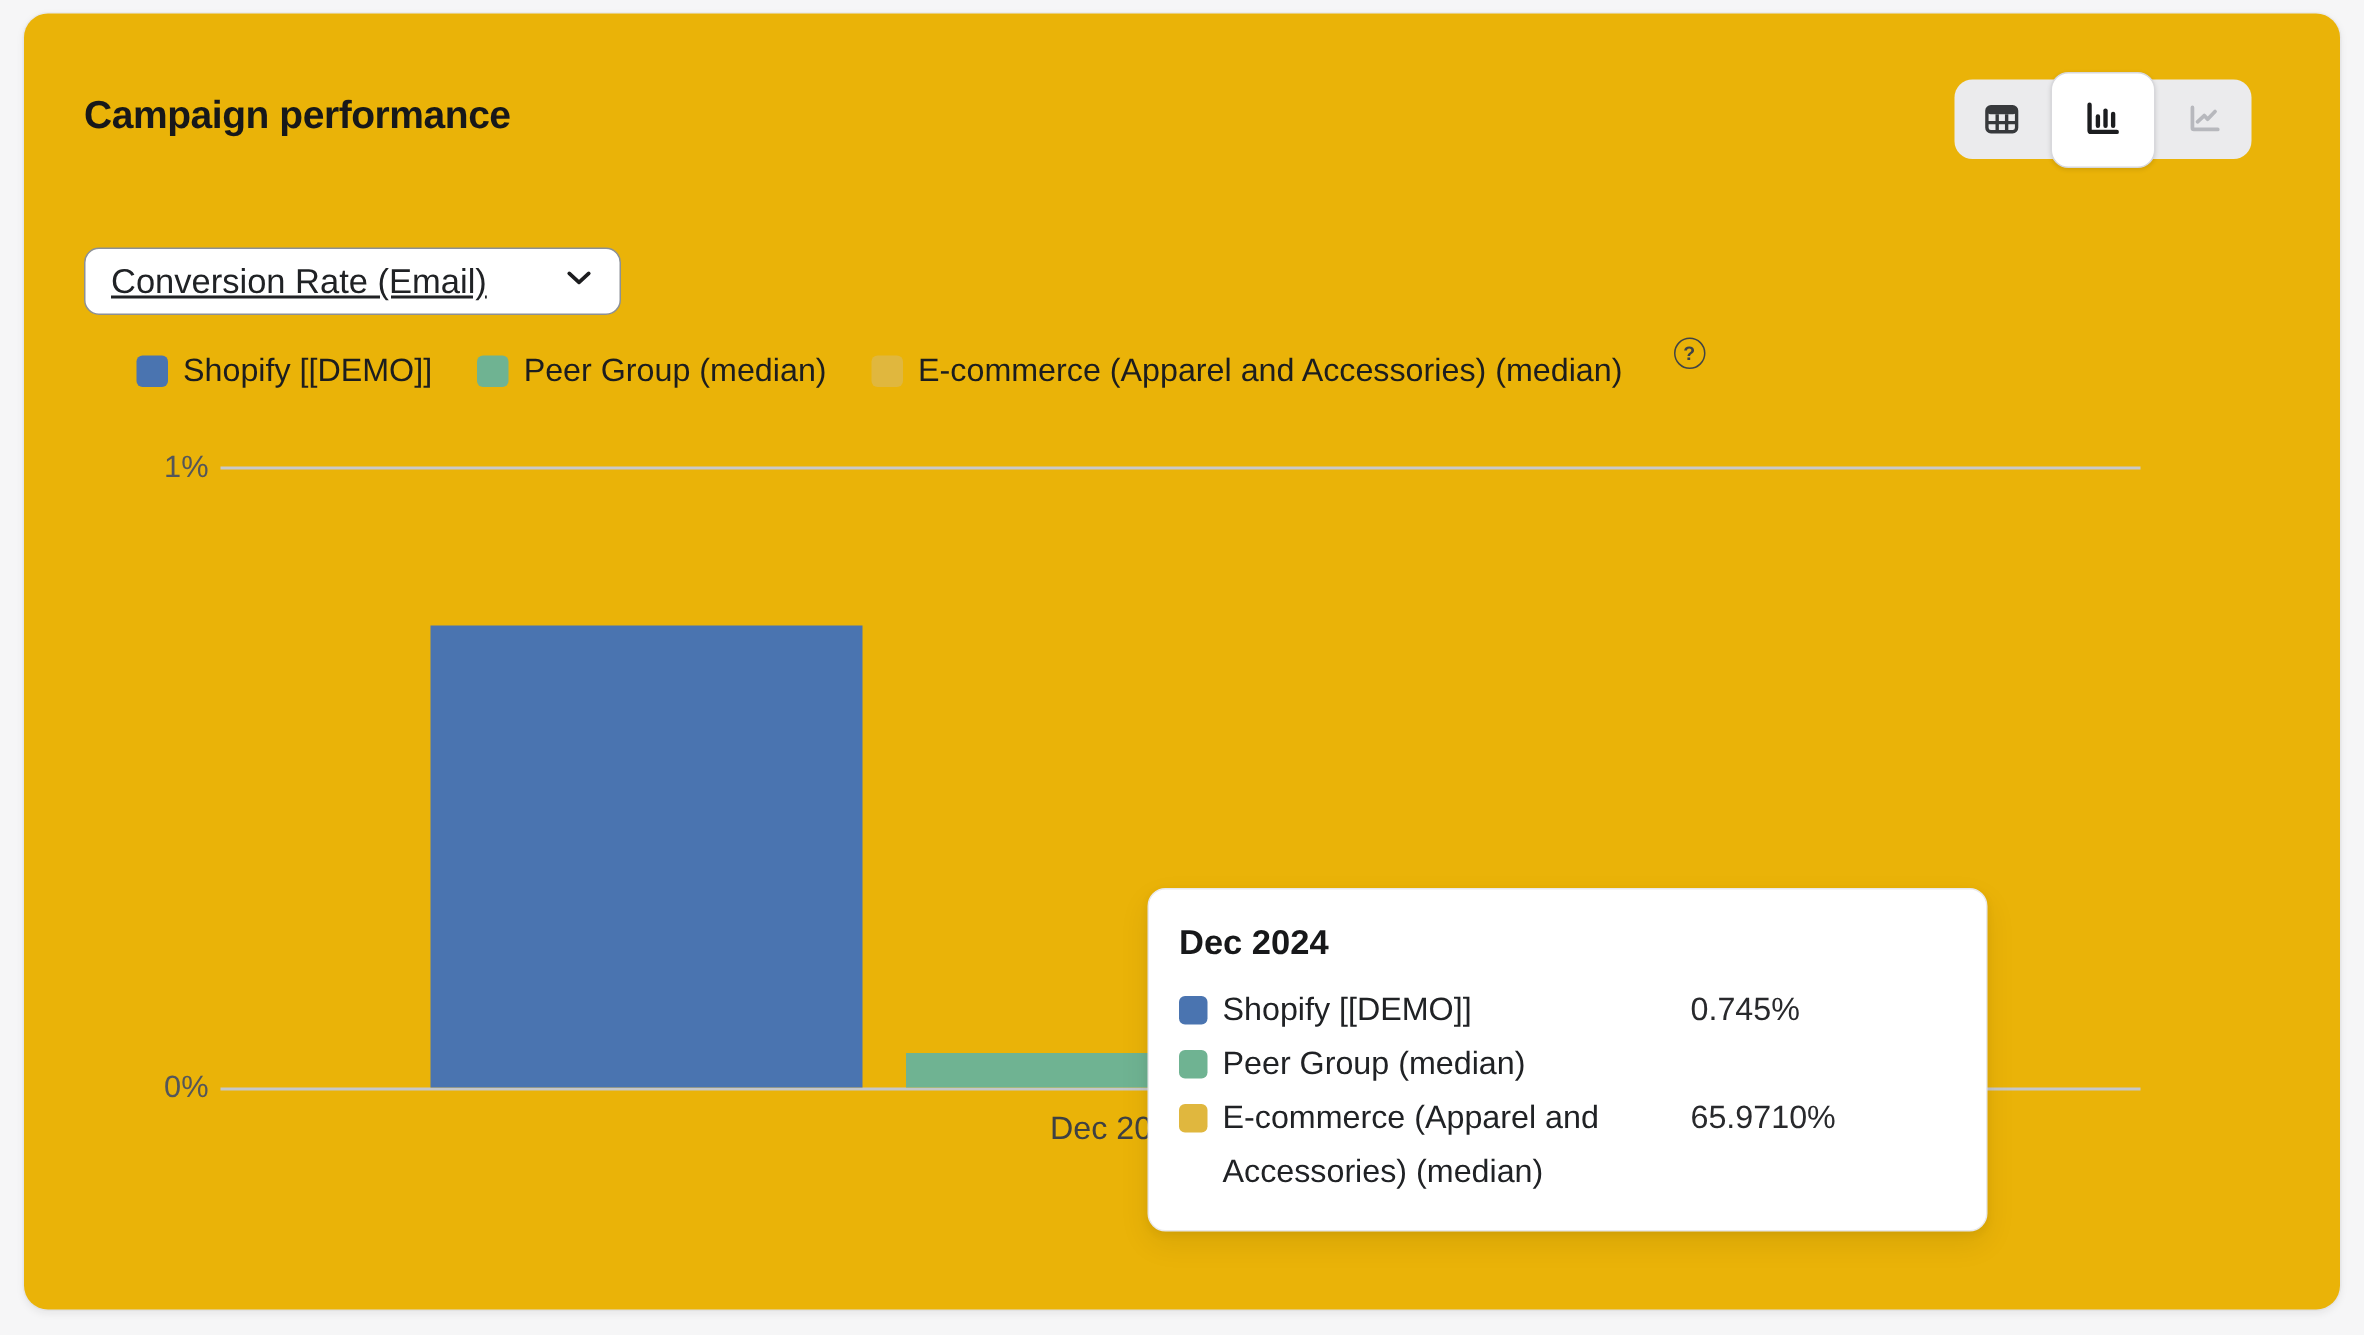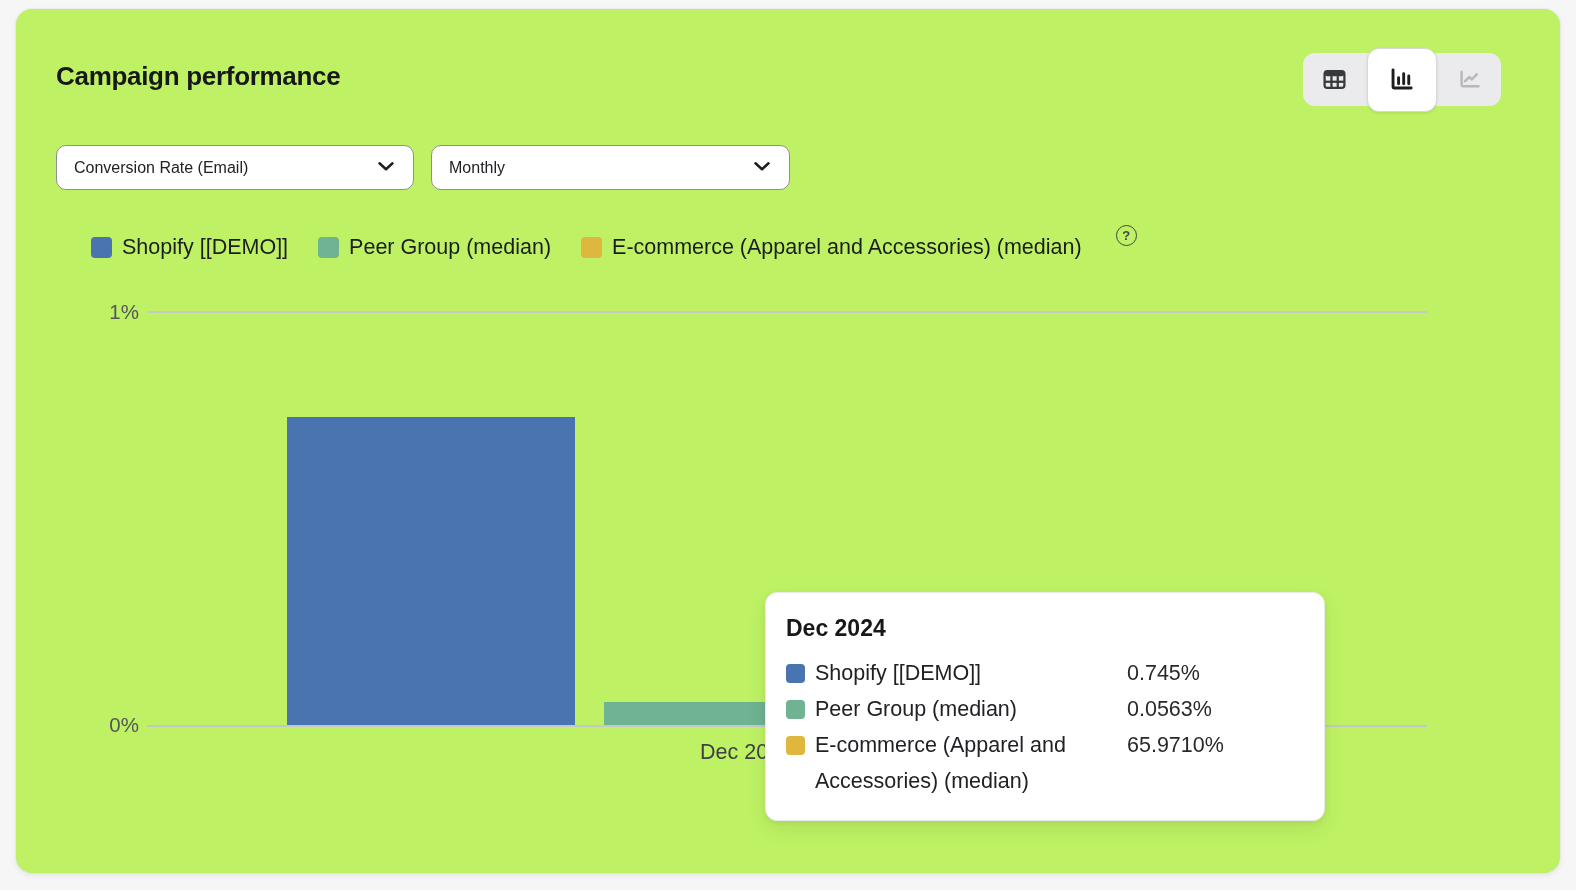--- a/index.html
+++ b/index.html
@@ -7,21 +7,21 @@
     width: 1576px; height: 890px;
     background: #f6f6f7;
     font-family: "Liberation Sans", "DejaVu Sans", sans-serif;
     color: #1a1c1e;
     overflow: hidden;
   }
   .card {
     position: absolute;
     left: 16px; top: 9px;
     width: 1544px; height: 864px;
-    background: #bef264;
+    background: #eab308;
     border-radius: 16px;
     box-shadow: 0 2px 6px rgba(23,24,24,0.08), 0 0 0 1px rgba(23,24,24,0.03);
   }
   .page-title {
     position: absolute; left: 40px; top: 52px;
     font-size: 26px; font-weight: 700; letter-spacing: -0.3px;
     color: #17181a;
   }
   
   .toggle-group {
@@ -39,28 +39,29 @@
   }
   .toggle-btn.selected {
     width: 70px; height: 64px;
     background: #ffffff;
     border: 1px solid #d8d8dc;
     box-shadow: 0 1px 3px rgba(0,0,0,0.10);
   }
   .toggle-btn svg { display: block; }
   
   .select {
-    position: absolute; top: 136px; height: 45px;
+    position: absolute; top: 156px; height: 45px;
     border: 1.5px solid #8c9095;
     border-radius: 10px;
     background: #fff;
     display: flex; align-items: center;
     padding: 0 14px 0 17px;
-    font-size: 16px; color: #202225;
+    font-size: 23px; color: #202225;
     cursor: pointer;
+    text-decoration: underline;
   }
   .select .sel-label { flex: 1; white-space: nowrap; }
   .select svg { flex: none; }
   #metric-select { left: 40px; width: 358px; }
   #period-select { left: 415px; width: 359px; }
   
   .legend {
     position: absolute; left: 75px; top: 226px;
     display: flex; align-items: center; gap: 30px;
     font-size: 21.5px; color: #1c1d1f;
@@ -161,28 +162,20 @@
   </div>
 
   <div class="select" id="metric-select">
     <span class="sel-label">Conversion Rate (Email)</span>
     <span>
       <svg width="26" height="26" viewBox="0 0 24 24" fill="none">
         <path d="M6 9.5 L12 15 L18 9.5" stroke="#1c1d1f" stroke-width="2.3" stroke-linecap="round" stroke-linejoin="round"></path>
       </svg>
     </span>
   </div>
-  <div class="select" id="period-select">
-    <span class="sel-label">Monthly</span>
-    <span>
-      <svg width="26" height="26" viewBox="0 0 24 24" fill="none">
-        <path d="M6 9.5 L12 15 L18 9.5" stroke="#1c1d1f" stroke-width="2.3" stroke-linecap="round" stroke-linejoin="round"></path>
-      </svg>
-    </span>
-  </div>
 
   <div class="legend">
     <div class="legend-item">
       <span class="swatch" style="background: rgb(74, 116, 176);"></span>
       <span>Shopify [[DEMO]]</span>
     </div>
     <div class="legend-item">
       <span class="swatch" style="background: rgb(111, 179, 146);"></span>
       <span>Peer Group (median)</span>
     </div>
@@ -209,21 +202,20 @@
   <div class="tooltip">
     <div class="tooltip-title">Dec 2024</div>
     <div class="t-row">
       <span class="swatch" style="background: rgb(74, 116, 176);"></span>
       <span class="t-label">Shopify [[DEMO]]</span>
       <span class="t-value">0.745%</span>
     </div>
     <div class="t-row">
       <span class="swatch" style="background: rgb(111, 179, 146);"></span>
       <span class="t-label">Peer Group (median)</span>
-      <span class="t-value">0.0563%</span>
     </div>
     <div class="t-row">
       <span class="swatch" style="background: rgb(224, 183, 62);"></span>
       <span class="t-label">E-commerce (Apparel and Accessories) (median)</span>
       <span class="t-value">65.9710%</span>
     </div>
   </div>
 
 </div>
 

